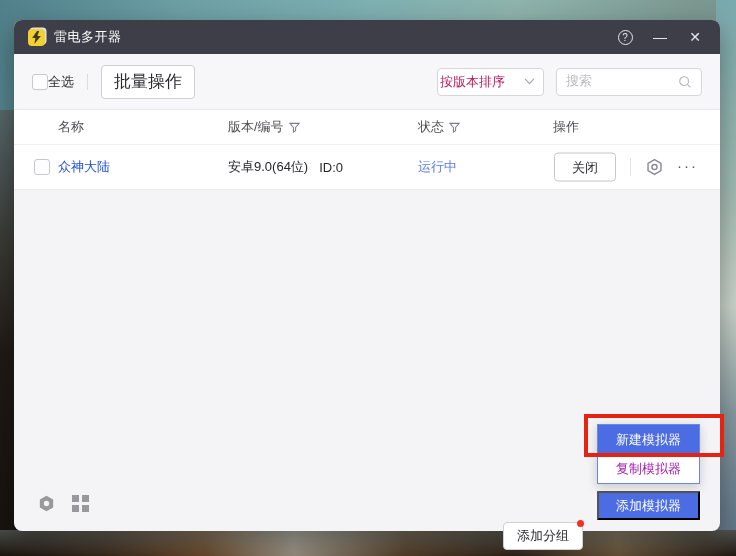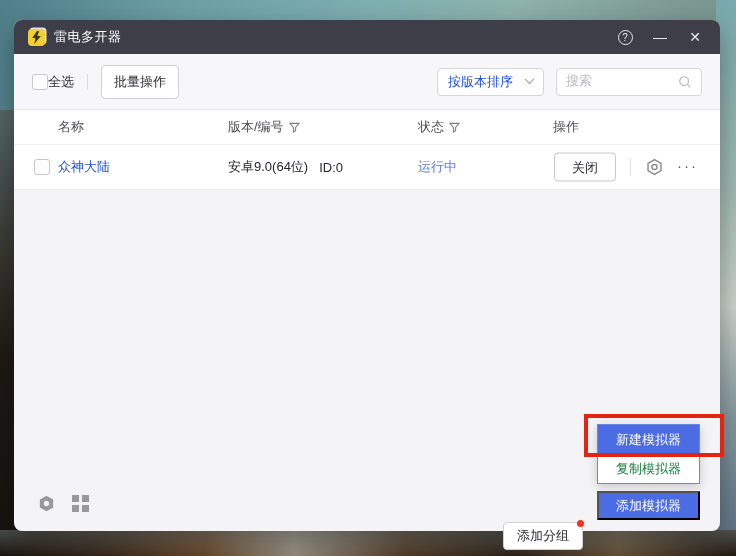--- a/index.html
+++ b/index.html
@@ -34,23 +34,23 @@
   .help-circle { width:15px; height:15px; border:1.2px solid #e6e6ea; border-radius:50%;
     font-size:10px; display:flex; align-items:center; justify-content:center; color:#e6e6ea; }
 
   
   .toolbar { position:absolute; left:0; top:34px; right:0; height:56px; background:#f7f7f9;
     border-bottom:1px solid #e9e9ec; display:flex; align-items:center; padding:0 18px; }
   .checkbox { width:16px; height:16px; border:1px solid #c7c7cf; border-radius:3px; background:#fdfdff; }
   .sel-all { font-size:13px; color:#2b2b30; margin-left:0; }
   .vdiv { width:1px; height:16px; background:#dcdce0; margin:0 13px; }
   .btn-plain { height:14px; padding:16px 12px; background:#ffffff; border:1px solid #cfcfd4;
-    border-radius:4px; font-size:13px; color:#2b2b30; display:flex; align-items:center; }
+    border-radius:4px; font-size:17px; color:#2b2b30; display:flex; align-items:center; }
   .sort-box { width:107px; height:28px; background:#ffffff; border:1px solid #d6d6da; border-radius:4px;
-    display:flex; align-items:center; padding:0 8px 0 10px; font-size:13px; color:#1d4ed8; margin-right:12px; }
+    display:flex; align-items:center; padding:0 8px 0 2px; font-size:13px; color:#be185d; margin-right:12px; }
   .sort-box .lbl { flex:1; }
   .search-box { width:146px; height:28px; background:#ffffff; border:1px solid #d6d6da; border-radius:4px;
     display:flex; align-items:center; padding:0 9px; }
   .search-box input { border:none; outline:none; flex:1; font-size:13px; color:#2b2b30; min-width:0;
     font-family:Liberation Mono, monospace; }
   .search-box input::placeholder { color:#b9b9bf; }
 
   
   .thead { position:absolute; left:0; top:90px; right:0; height:35px; background:#ffffff;
     border-bottom:1px solid #f0f0f2;padding-left:11px; }
@@ -83,21 +83,21 @@
   .red-dot { position:absolute; right:-2px; top:-3px; width:7px; height:7px; border-radius:50%;
     background:#f4301f; }
   .btn-add-emu { position:absolute; left:583px; top:471px; width:103px; height:29px;
     background:#4c6ce4; border-radius:1px; font-size:13px; color:#ffffff;
     display:flex; align-items:center; justify-content:center; }
 
   
   .ctx-menu { position:absolute; left:583px; top:404px; width:103px;
     background:#ffffff; border:1px solid #6b87e6; box-shadow:0 3px 10px rgba(0,0,0,.18); }
   .ctx-item { height:29px; font-size:13px; display:flex; align-items:center; justify-content:center;
-    color:#15803d; }
+    color:#a21caf; }
   .ctx-item.hl { background:#4c6ce4; color:#ffffff; }
 
   
   .annotation { position:absolute; left:570px; top:394px; width:140px; height:43px;
     border:4px solid #e42313; pointer-events:none; z-index:20; }
 
   svg { display:block; }
 </style>
 </head>
 <body>

